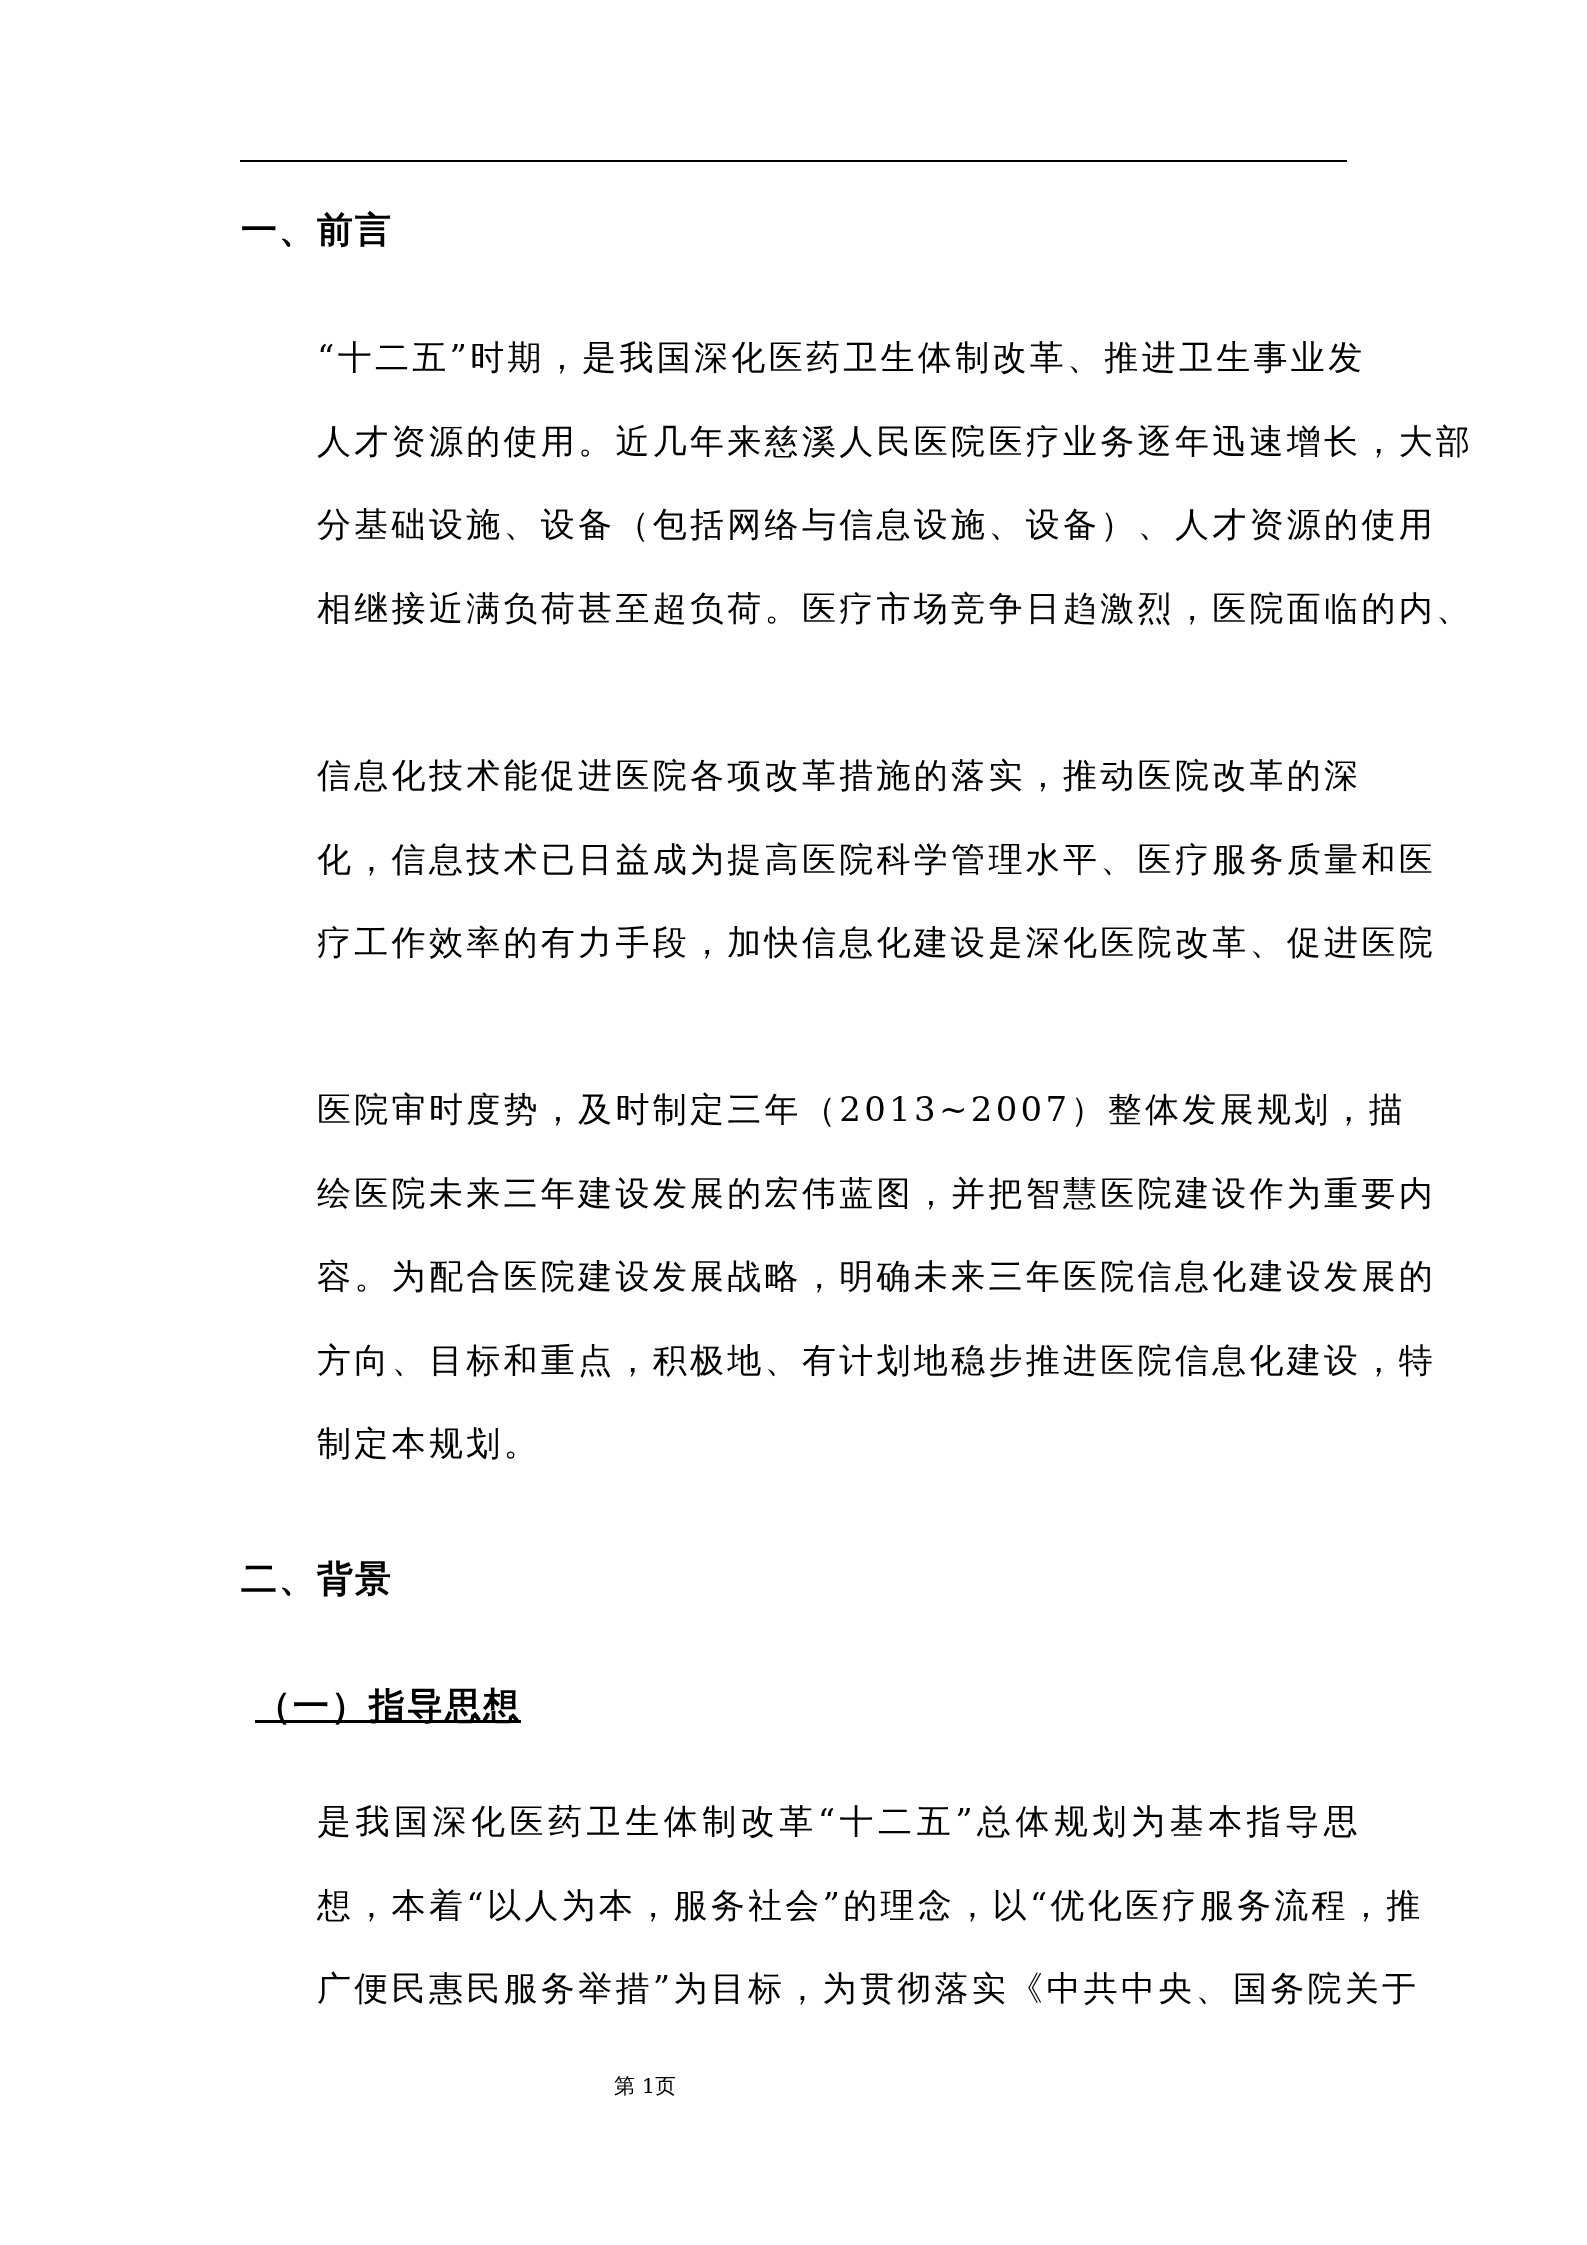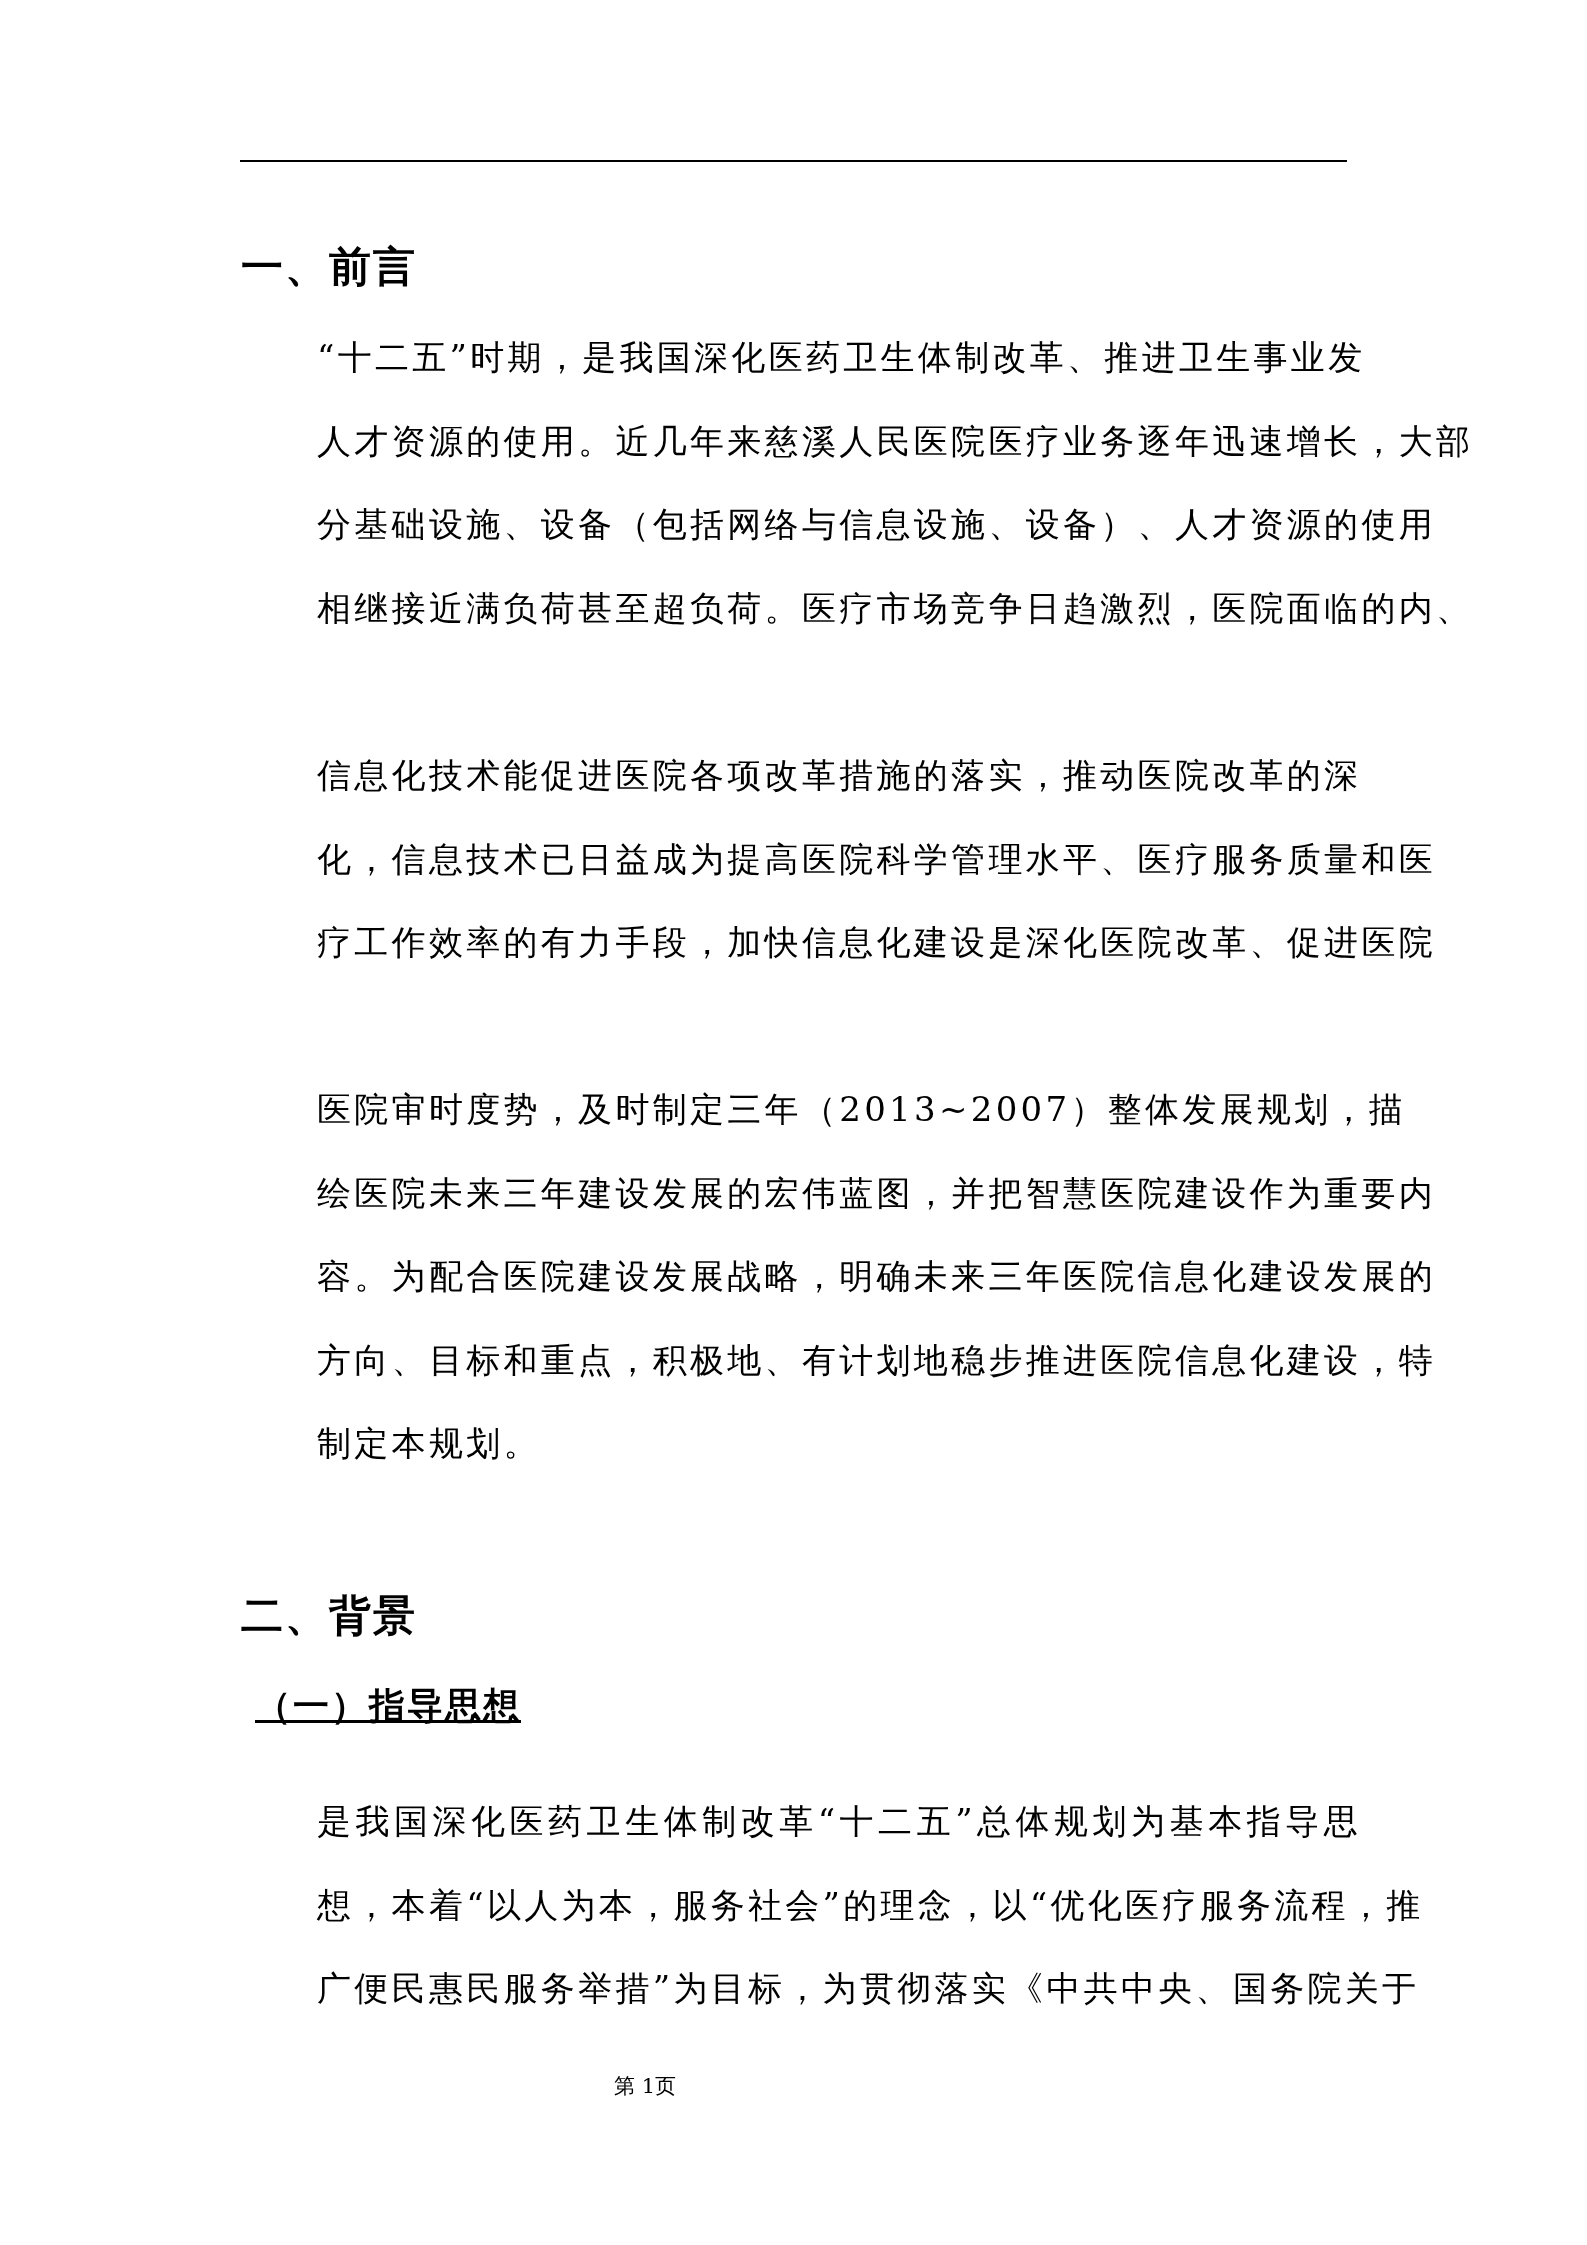--- a/index.html
+++ b/index.html
@@ -34,25 +34,24 @@
       position: absolute;
       left: 241px;
       top: 0;
       width: 1112px;
     }
     .h1 {
       position: absolute;
       left: 0;
       font-family: "DejaVu Sans", "Liberation Sans", sans-serif;
       font-weight: bold;
-      font-size: 42px;
+      font-size: 36px;
       letter-spacing: 2px;
       line-height: 1;
       white-space: nowrap;
-      margin-top: 34px;
     }
     .h2 {
       position: absolute;
       left: 14px;
       font-family: "DejaVu Sans", "Liberation Sans", sans-serif;
       font-weight: bold;
       font-size: 36px;
       letter-spacing: 2px;
       line-height: 1;
       white-space: nowrap;

